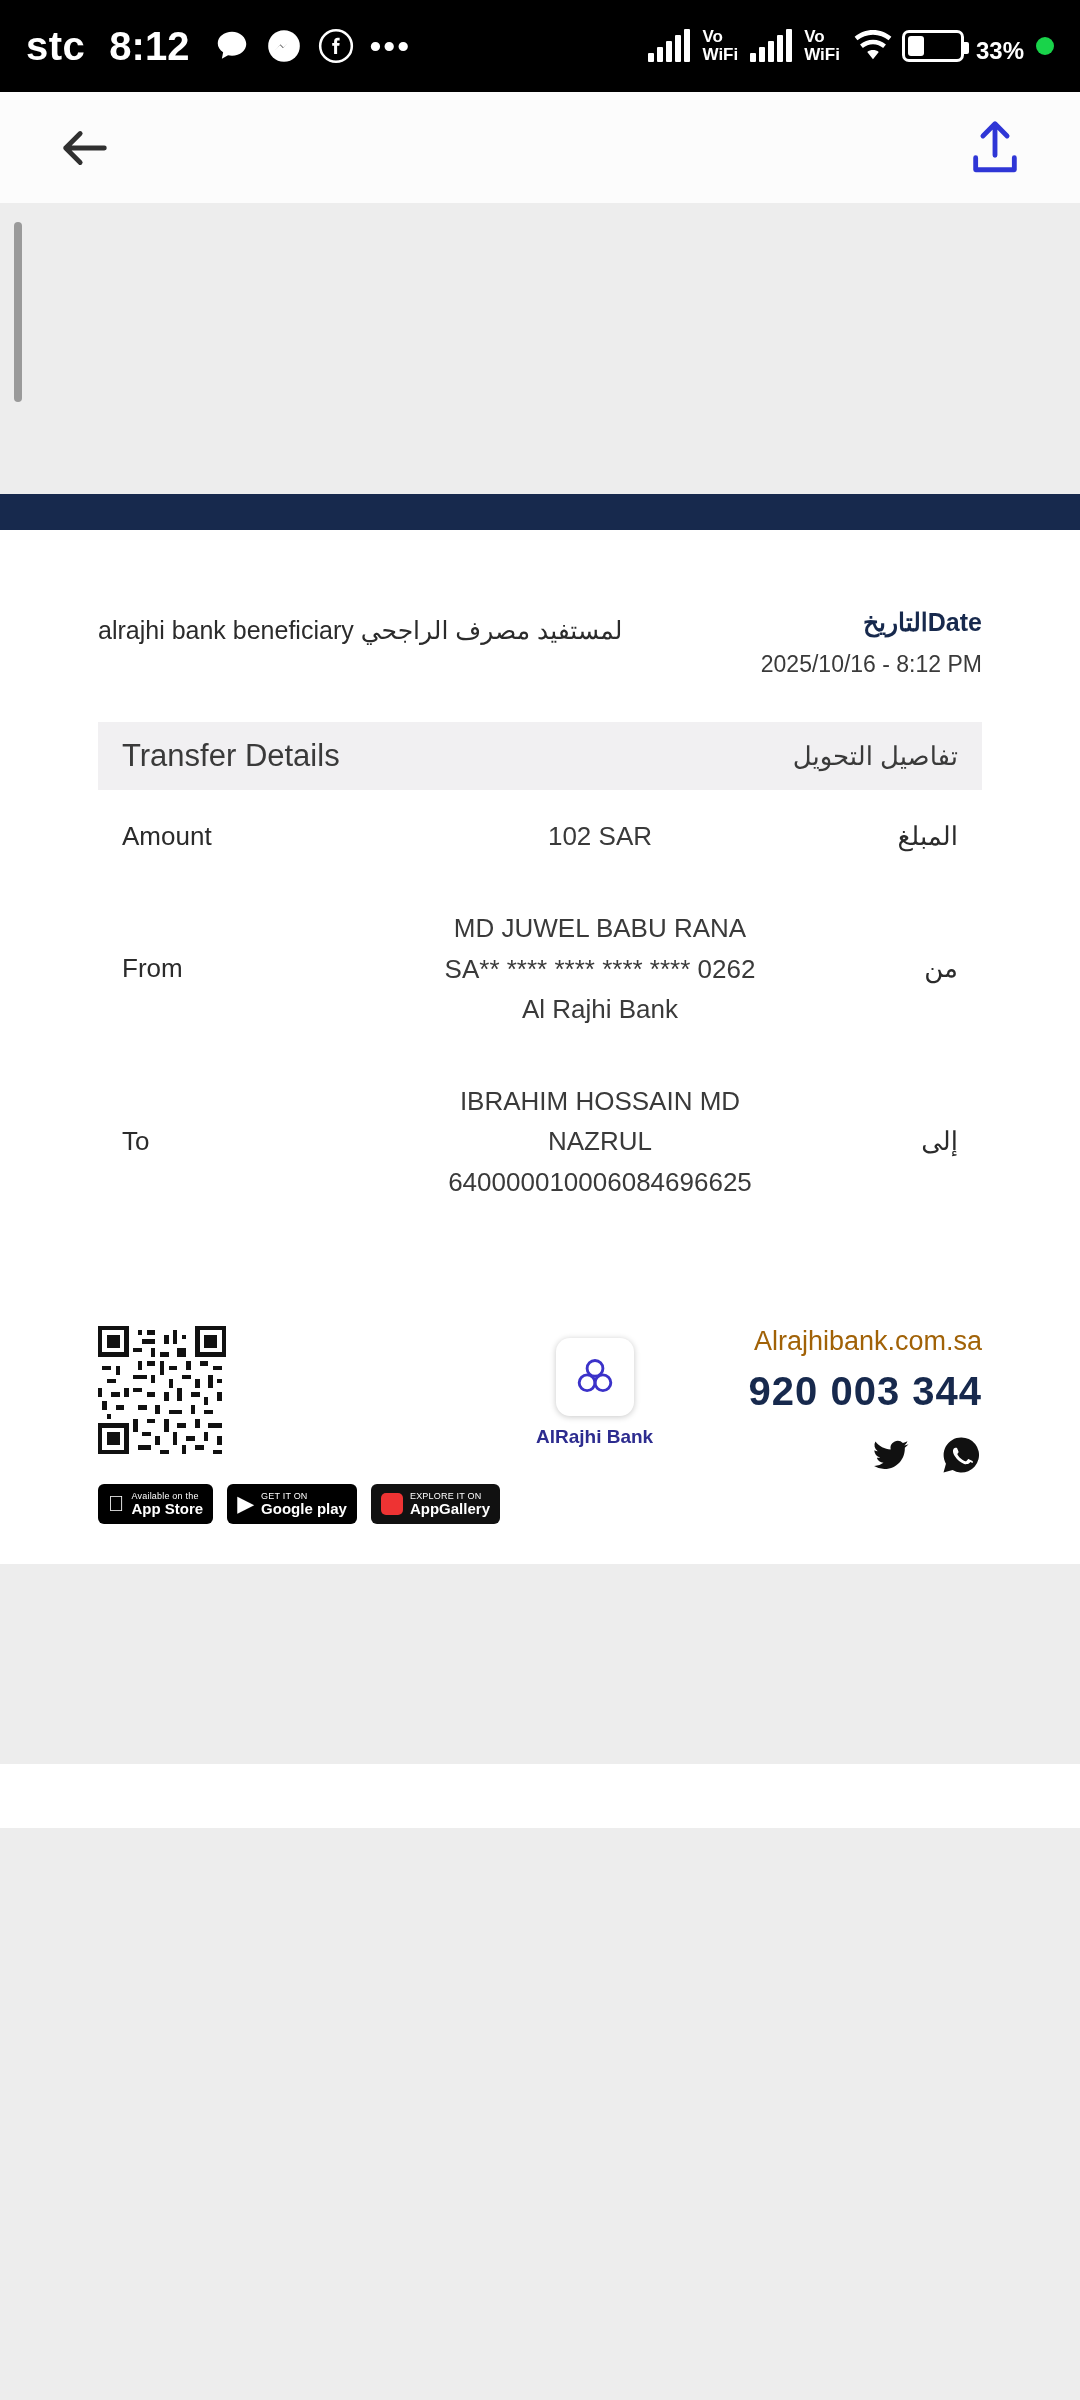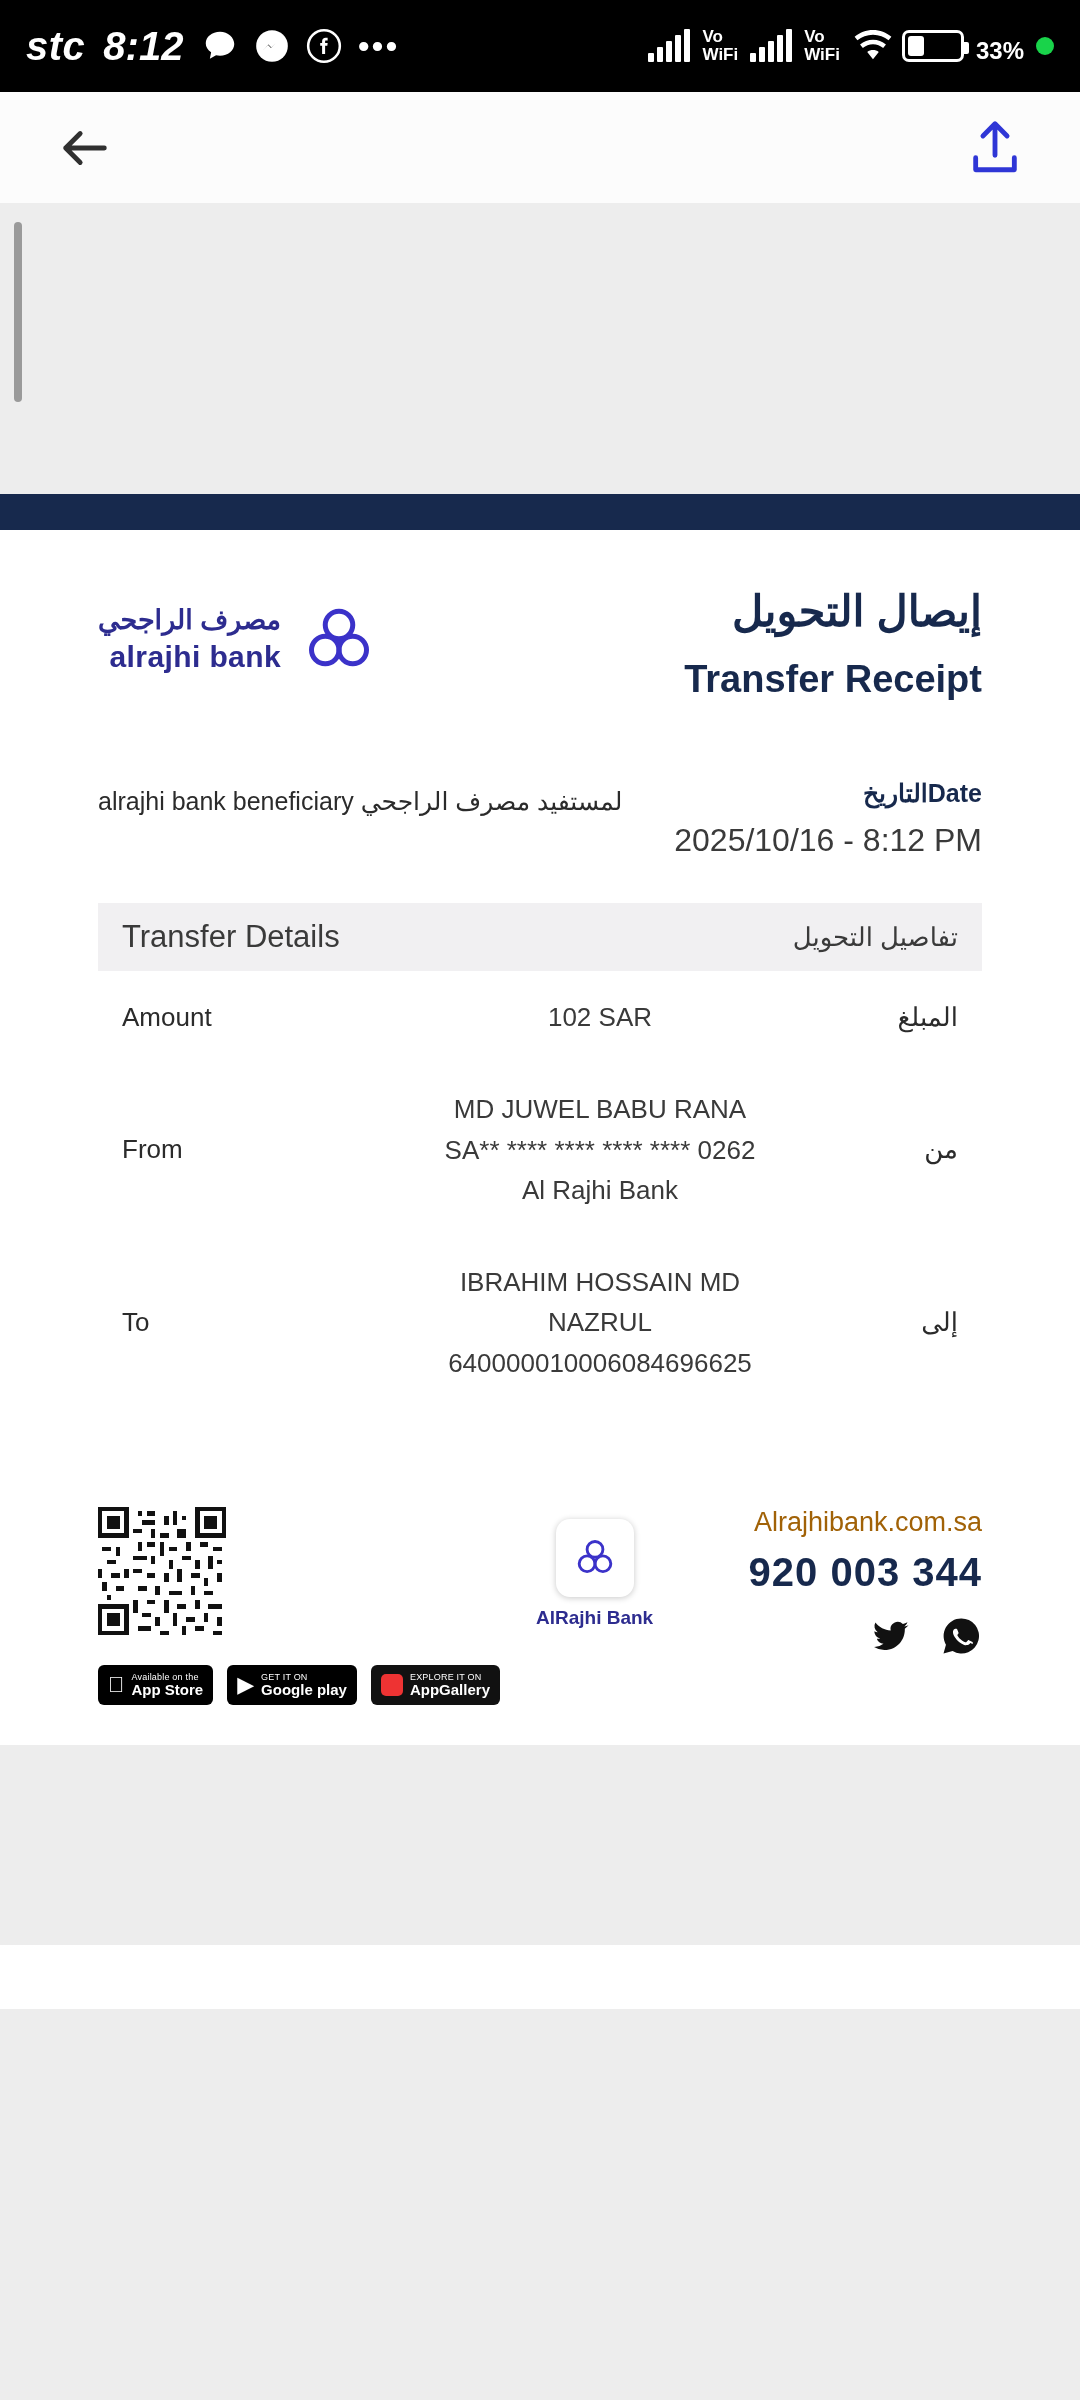--- a/index.html
+++ b/index.html
@@ -13,21 +13,21 @@
 
   
   .statusbar {
     height: 92px;
     background: #000000;
     color: #ffffff;
     display: flex;
     align-items: center;
     padding: 0 26px;
   }
-  .sb-left { display: flex; align-items: center; gap: 18px; font-style: italic; }
+  .sb-left { display: flex; align-items: center; gap: 24px; }
   .sb-carrier { font-size: 40px; font-weight: 700; letter-spacing: 0.5px; }
   .sb-time { font-size: 40px; font-weight: 700; }
   .sb-icons { display: flex; align-items: center; gap: 14px; }
   .sb-icon { width: 38px; height: 38px; display: inline-block; }
   .sb-dots { font-size: 34px; letter-spacing: 2px; line-height: 1; }
   .sb-right { margin-left: auto; display: flex; align-items: center; gap: 12px; }
   .sig { display: flex; align-items: flex-end; gap: 3px; height: 32px; }
   .sig i { display: block; width: 6px; background: #fff; border-radius: 1px; }
   .sig i:nth-child(1) { height: 9px; }
   .sig i:nth-child(2) { height: 15px; }
@@ -92,21 +92,21 @@
 
   .date-row {
     display: flex; justify-content: space-between; align-items: flex-start;
     padding: 78px 98px 0 98px;
   }
   .bene { font-size: 25px; color: #2b2b2b; padding-top: 8px; }
   .bene .ar { direction: rtl; unicode-bidi: isolate; }
   .date-block { text-align: right; }
   .date-lbl { font-size: 25px; font-weight: 700; color: #17294d; }
   .date-lbl .ar { direction: rtl; unicode-bidi: isolate; margin-left: 10px; }
-  .date-val { font-size: 32px; color: #3a3a3a; margin-top: 14px; }
+  .date-val { font-size: 23px; color: #3a3a3a; margin-top: 14px; }
 
   .details-header {
     margin: 44px 98px 0 98px;
     background: #f1f0f2;
     height: 68px;
     display: flex; align-items: center; justify-content: space-between;
     padding: 0 24px;
   }
   .details-header .en { font-size: 31px; color: #3a3a3a; }
   .details-header .ar { font-size: 26px; color: #3a3a3a; direction: rtl; unicode-bidi: isolate; }
@@ -237,41 +237,20 @@
 </div>
 
 <div class="scrollarea">
   <div class="scrollbar"></div>
 
   <div class="gap-top"></div>
   <div class="navy-band"></div>
 
   <div class="receipt">
 
-    <div class="receipt-head">
-      <div class="brand">
-        <div class="brand-text">
-          <div class="brand-ar">مصرف الراجحي</div>
-          <div class="brand-en">alrajhi bank</div>
-        </div>
-        <span class="brand-mark">
-          <svg width="80" height="80" viewBox="0 0 64 64">
-            <g fill="none" stroke="#3b32c9" stroke-width="4">
-              <circle cx="32" cy="20" r="11"></circle>
-              <circle cx="21" cy="40" r="11"></circle>
-              <circle cx="43" cy="40" r="11"></circle>
-            </g>
-          </svg>
-        </span>
-      </div>
-      <div class="titles">
-        <div class="title-ar">إيصال التحويل</div>
-        <div class="title-en">Transfer Receipt</div>
-      </div>
-    </div>
 
     <div class="date-row">
       <div class="bene">
         <span>alrajhi bank beneficiary</span>
         <span class="ar">لمستفيد مصرف الراجحي</span>
       </div>
       <div class="date-block">
         <div class="date-lbl">
           <span class="ar">التاريخ</span><span>Date</span>
         </div>

